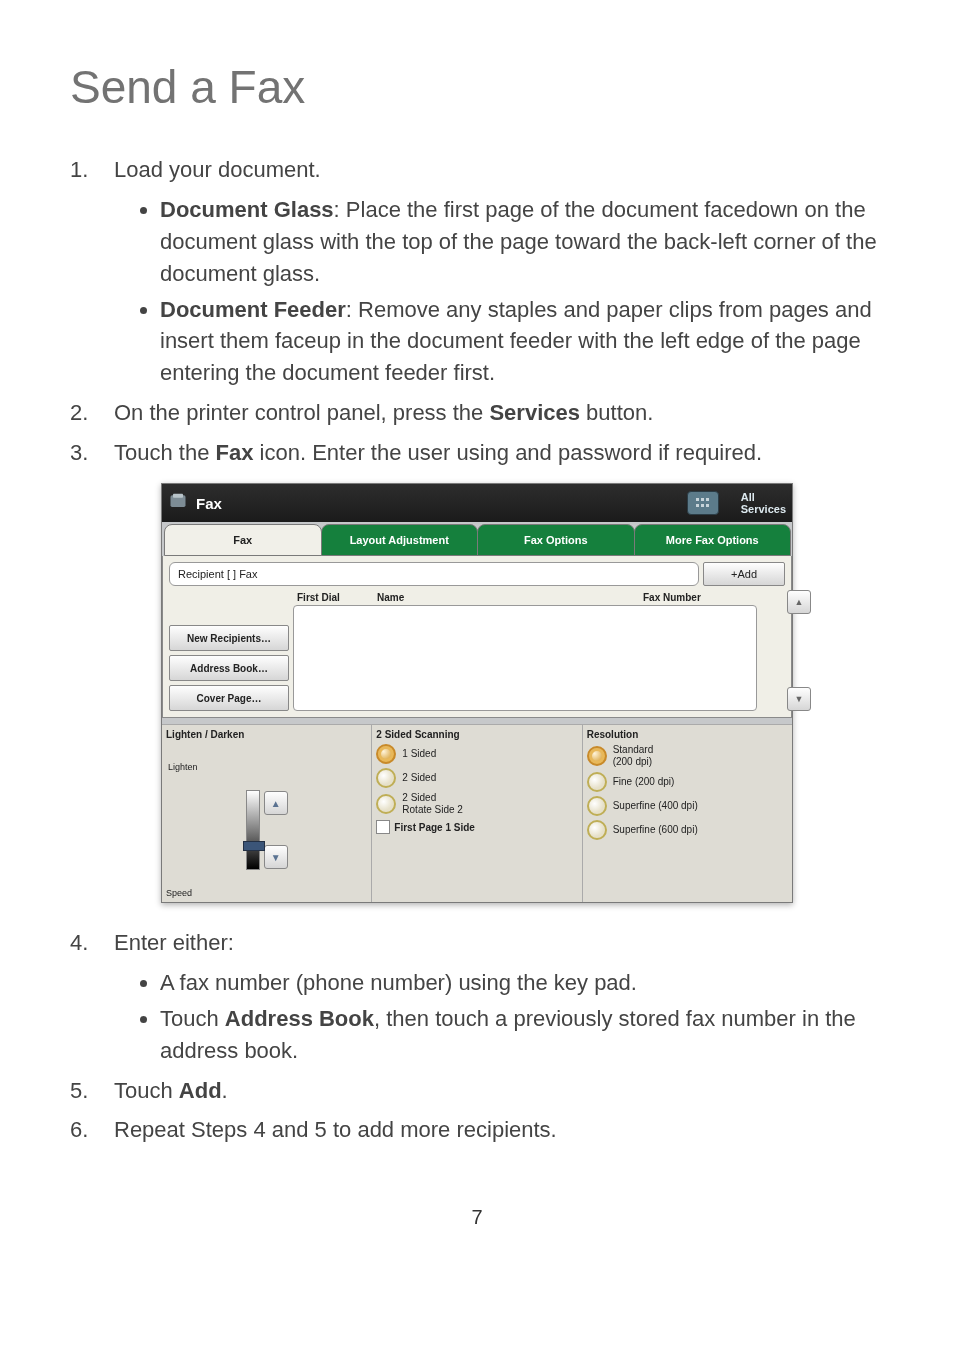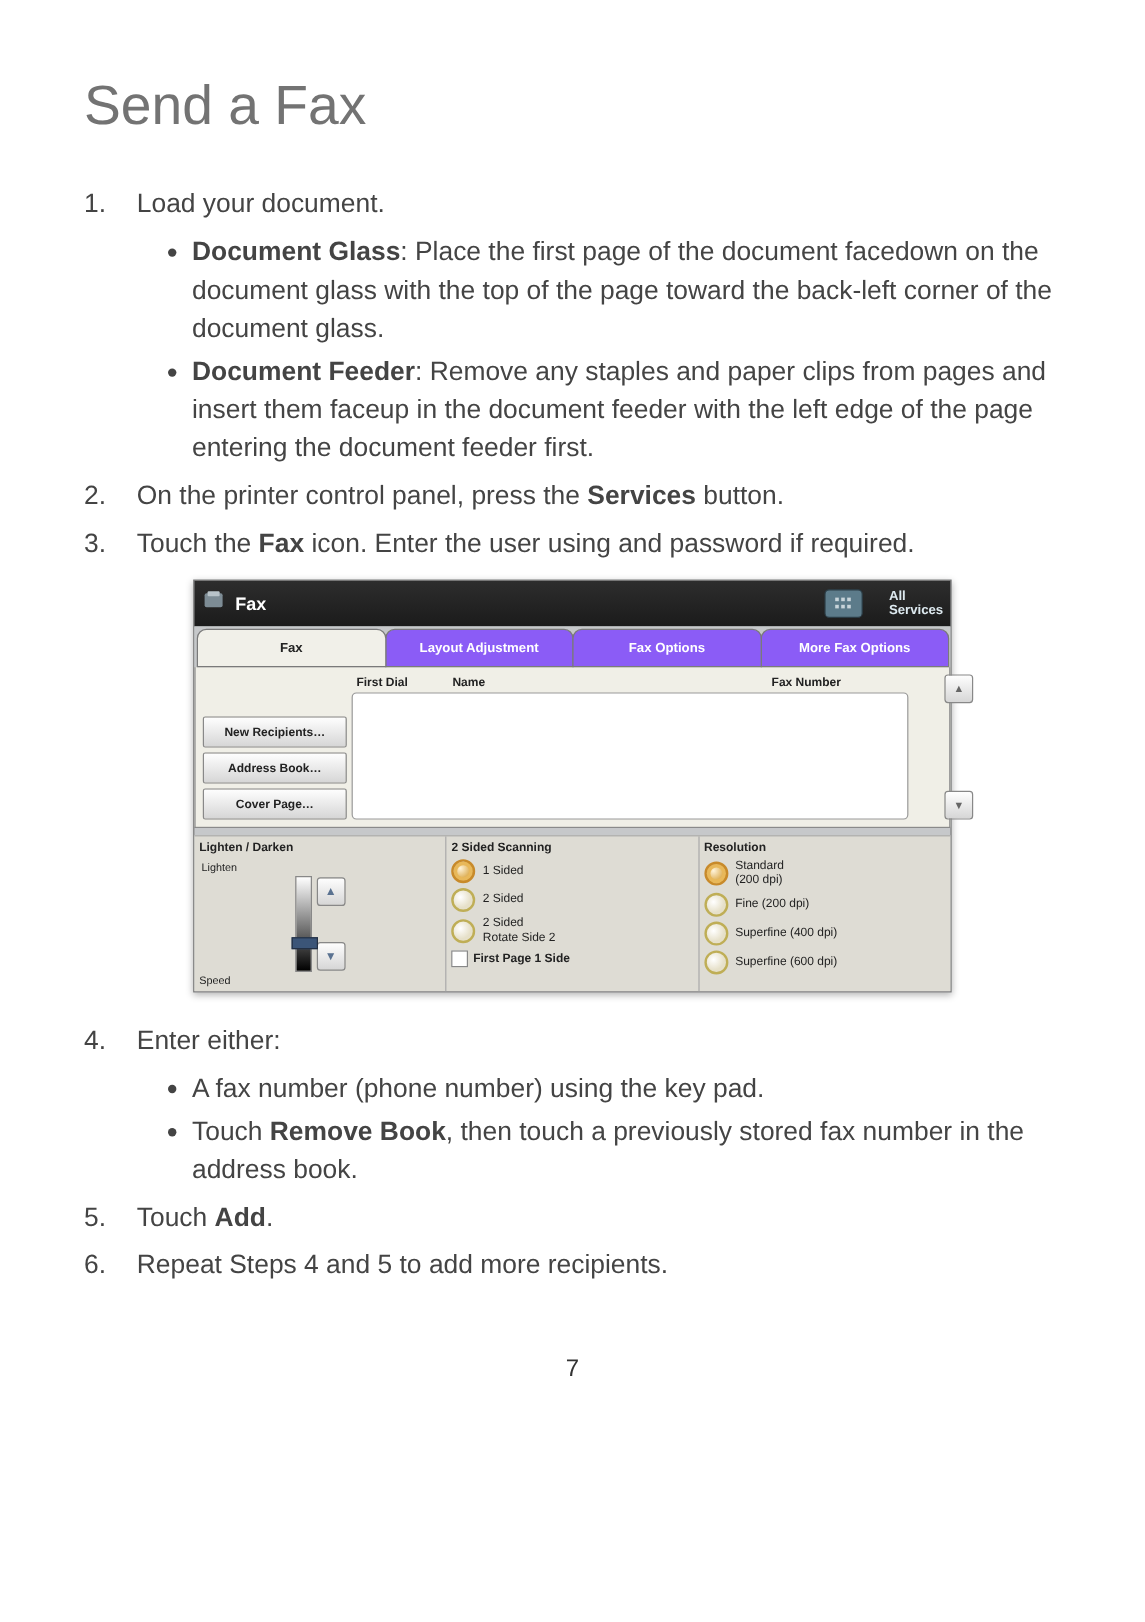--- a/index.html
+++ b/index.html
@@ -95,21 +95,21 @@
   .fp-tab {
     flex: 1; height: 30px;
     display: flex; align-items: center; justify-content: center;
     border: 1px solid #7a7a7a;
     border-top-left-radius: 8px; border-top-right-radius: 8px;
     margin-right: -1px;
     position: relative;
     font-weight: bold;
   }
   .fp-tab.active { background: #f1f0e9; color: #222; z-index: 2; }
-  .fp-tab.inactive { background: #8b5cf6; color: #fff; }
+  .fp-tab.inactive { background: #15803d; color: #fff; }
 
   .fp-body { background: #f0efe7; border: 1px solid #8a8a8a; border-top: none; padding: 6px; }
 
   .recipient-row { display: flex; align-items: center; gap: 4px; margin-bottom: 4px; }
   .recipient-field {
     flex: 1; height: 22px; background: #fff; border: 1px solid #999;
     border-radius: 6px; display: flex; align-items: center; padding: 0 8px;
     font-size: 11px;
   }
   .add-btn {
@@ -140,21 +140,21 @@
   }
   .scroll-up    { top: 0; }
   .scroll-down  { bottom: 0; }
   .scroll-ctrl span { font-size: 9px; color: #666; }
   .mid-wrap { position: relative; padding-right: 28px; display:flex; gap:4px; flex:1; }
 
   .fp-options {
     display: flex; margin-top: 6px; background: #dedcd4; border-top: 1px solid #aaa;
   }
   .opt-col { flex: 1; padding: 4px 4px; border-left: 1px solid #aaa; }
-  .opt-col:first-child { border-left: none; }
+  .opt-col:first-child { border-left: none; gap: 16px; }
   .opt-head { font-size: 10px; font-weight: bold; margin-bottom: 4px; }
   .radio-row {
     display: flex; align-items: center; gap: 6px; font-size: 10px;
     margin-bottom: 4px; line-height: 1.2;
   }
   .radio {
     width: 16px; height: 16px; border-radius: 50%;
     border: 2px solid #bfae56;
     background: radial-gradient(circle at 35% 35%, #fff 0%, #e6e0c9 60%);
     flex-shrink: 0;
@@ -249,20 +249,24 @@
     <div class="fp-tabs">
       <div class="fp-tab active">Fax</div>
       <div class="fp-tab inactive" style="text-align:center;line-height:1.1;">
         <span>Layout Adjustment</span>
       </div>
       <div class="fp-tab inactive">Fax Options</div>
       <div class="fp-tab inactive">More Fax Options</div>
     </div>
 
     <div class="fp-body">
+      <div class="recipient-row">
+        <div class="recipient-field">Recipient [   ] Fax</div>
+        <div class="add-btn">+Add</div>
+      </div>
 
       <div class="mid-wrap">
         <div class="left-col">
           <div class="small-btn">New Recipients…</div>
           <div class="small-btn">Address Book…</div>
           <div class="small-btn">Cover Page…</div>
         </div>
         <div class="right-col">
           <div class="col-headers">
             <div style="width:80px">First Dial</div>
@@ -342,21 +346,21 @@
       </div>
     </div>
   </div>
 
   <ol class="main" start="4" style="counter-reset: item 3;">
     <li>
       <span>Enter either:</span>
       <ul class="sub">
         <li>A fax number (phone number) using the key pad.</li>
         <li>
-          <span>Touch </span><strong class="term">Remove Book</strong><span>, then touch a previously stored fax number in the address book.</span>
+          <span>Touch </span><strong class="term">Address Book</strong><span>, then touch a previously stored fax number in the address book.</span>
         </li>
       </ul>
     </li>
     <li>
       <span>Touch </span><strong class="term">Add</strong><span>.</span>
     </li>
     <li>Repeat Steps 4 and 5 to add more recipients.</li>
   </ol>
 
   <div class="footer">7</div>

